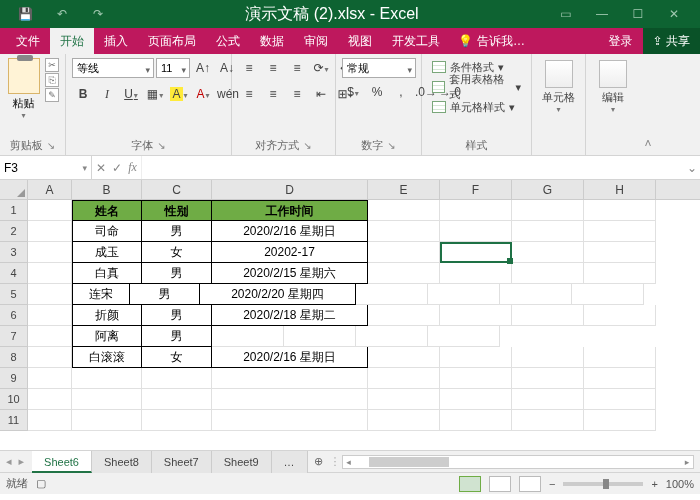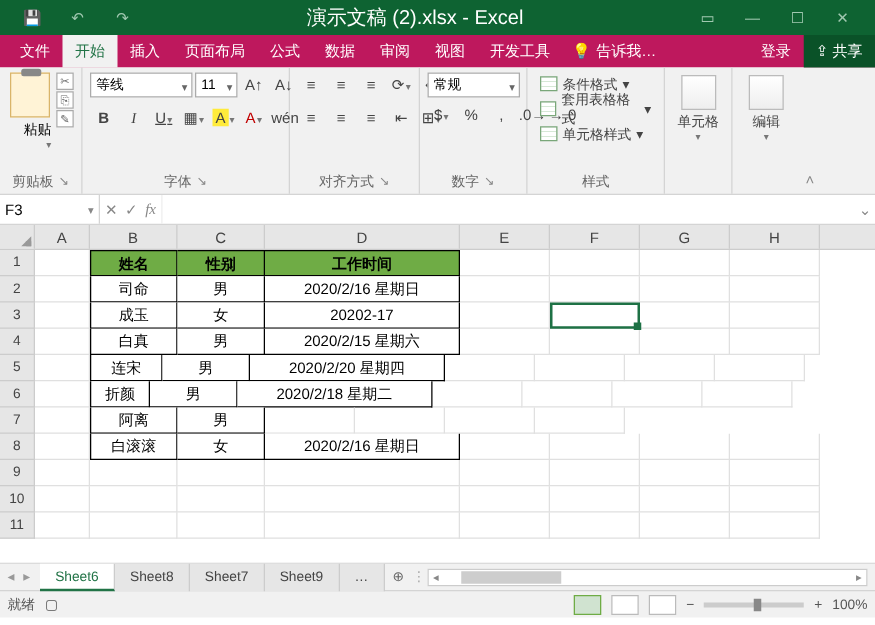--- a/index.html
+++ b/index.html
@@ -16,39 +16,39 @@
 .tabbar .tab.active { background: #f1f1f1; color: #217346; }
 .tabbar .spacer { flex: 1; }
 .tabbar .tell { display: flex; align-items: center; gap: 4px; padding: 0 8px; }
 .tabbar .tell .bulb { color: #ffd966; }
 
 
 .ribbon { height: 102px; background: #f1f1f1; border-bottom: 1px solid #d4d4d4; display: flex; }
 .rgroup { border-right: 1px solid #d4d4d4; padding: 4px 6px 2px; display: flex; flex-direction: column; justify-content: space-between; }
 .rgroup .glabel { text-align: center; font-size: 11px; color: #666; height: 16px; display: flex; align-items: center; justify-content: center; gap: 4px; }
 .rgroup .gbody { flex: 1; display: flex; align-items: flex-start; gap: 4px; }
-.paste-big { width: 40px; text-align: right; font-size: 11px; }
+.paste-big { width: 40px; text-align: center; font-size: 11px; }
 .paste-big .picon { width: 32px; height: 36px; background: #fff3d6; border: 1px solid #d9b46a; margin: 0 auto 2px; position: relative; }
 .paste-big .picon::before { content:""; position:absolute; top:-4px; left:8px; width:16px; height:6px; background:#888; border-radius:2px; }
 .mini { width: 14px; height: 14px; border: 1px solid #aaa; background: #fff; font-size: 9px; line-height: 12px; text-align: center; color: #666; }
 .fontrow { display: flex; gap: 2px; align-items: center; margin-bottom: 2px; }
 .sel { border: 1px solid #ababab; background: #fff; height: 20px; font-size: 11px; padding: 0 14px 0 4px; position: relative; line-height: 18px; }
 .sel::after { content: "▾"; position: absolute; right: 3px; top: 2px; font-size: 9px; color: #666; }
 .ibtn { width: 22px; height: 20px; border: 1px solid transparent; text-align: center; line-height: 18px; font-size: 12px; color: #444; }
 .ibtn.dd::after { content:"▾"; font-size:8px; margin-left:1px; color:#777; }
 .col { display: flex; flex-direction: column; gap: 1px; }
 .stylebtn { height: 18px; display: flex; align-items: center; gap: 4px; font-size: 11px; color: #444; padding: 0 4px; }
 .stylebtn .sq { width: 14px; height: 12px; border: 1px solid #7aa77a; background: repeating-linear-gradient(#fff,#fff 3px,#d6e8d6 3px,#d6e8d6 4px); }
 .bigbtn { width: 44px; text-align: center; font-size: 11px; color: #444; }
 .bigbtn .bicon { width: 28px; height: 28px; margin: 2px auto; border: 1px solid #bbb; background: linear-gradient(#fff,#eee); }
 .dlg-launch { font-size: 10px; color: #888; }
 
 
 .fxbar { height: 24px; border-bottom: 1px solid #d4d4d4; display: flex; align-items: stretch; }
-.namebox { width: 80px; border-right: 1px solid #d4d4d4; display: flex; align-items: center; padding: 0 4px; justify-content: space-between; }
+.namebox { width: 92px; border-right: 1px solid #d4d4d4; display: flex; align-items: center; padding: 0 4px; justify-content: space-between; }
 .namebox span.dd { font-size: 9px; color: #888; }
 .fxbtns { display: flex; align-items: center; padding: 0 4px; border-right: 1px solid #eee; gap: 6px; color: #888; }
 .fxinput { flex: 1; padding: 0 6px; display: flex; align-items: center; font-size: 12px; }
 .fx-italic { font-style: italic; font-family: "Times New Roman", serif; }
 
 
 .gridwrap { position: relative; height: 270px; overflow: hidden; background: #fff; }
 .colheads { display: flex; height: 20px; background: #e6e6e6; border-bottom: 1px solid #ccc; }
 .corner { width: 28px; border-right: 1px solid #ccc; background: #e6e6e6; position: relative; }
 .corner::after { content:""; position:absolute; right:2px; bottom:2px; border:4px solid transparent; border-bottom-color:#999; border-right-color:#999; }
@@ -317,21 +317,21 @@
           <div class="cell tblcell tblleft" style="width: 58px;">连宋</div>
           <div class="cell tblcell" style="width: 70px;">男</div>
           <div class="cell tblcell" style="width: 156px;">2020/2/20 星期四</div>
           <div class="cell" style="width: 72px;"></div>
           <div class="cell" style="width: 72px;"></div>
           <div class="cell" style="width: 72px;"></div>
           <div class="cell" style="width: 72px;"></div>
         </div>
         <div class="row">
           <div class="cell" style="width: 44px;"></div>
-          <div class="cell tblcell tblleft" style="width: 48px;">折颜</div>
+          <div class="cell tblcell tblleft" style="width: 70px;">折颜</div>
           <div class="cell tblcell" style="width: 70px;">男</div>
           <div class="cell tblcell" style="width: 156px;">2020/2/18 星期二</div>
           <div class="cell" style="width: 72px;"></div>
           <div class="cell" style="width: 72px;"></div>
           <div class="cell" style="width: 72px;"></div>
           <div class="cell" style="width: 72px;"></div>
         </div>
         <div class="row">
           <div class="cell" style="width: 44px;"></div>
           <div class="cell tblcell tblleft" style="width: 70px;">阿离</div>

